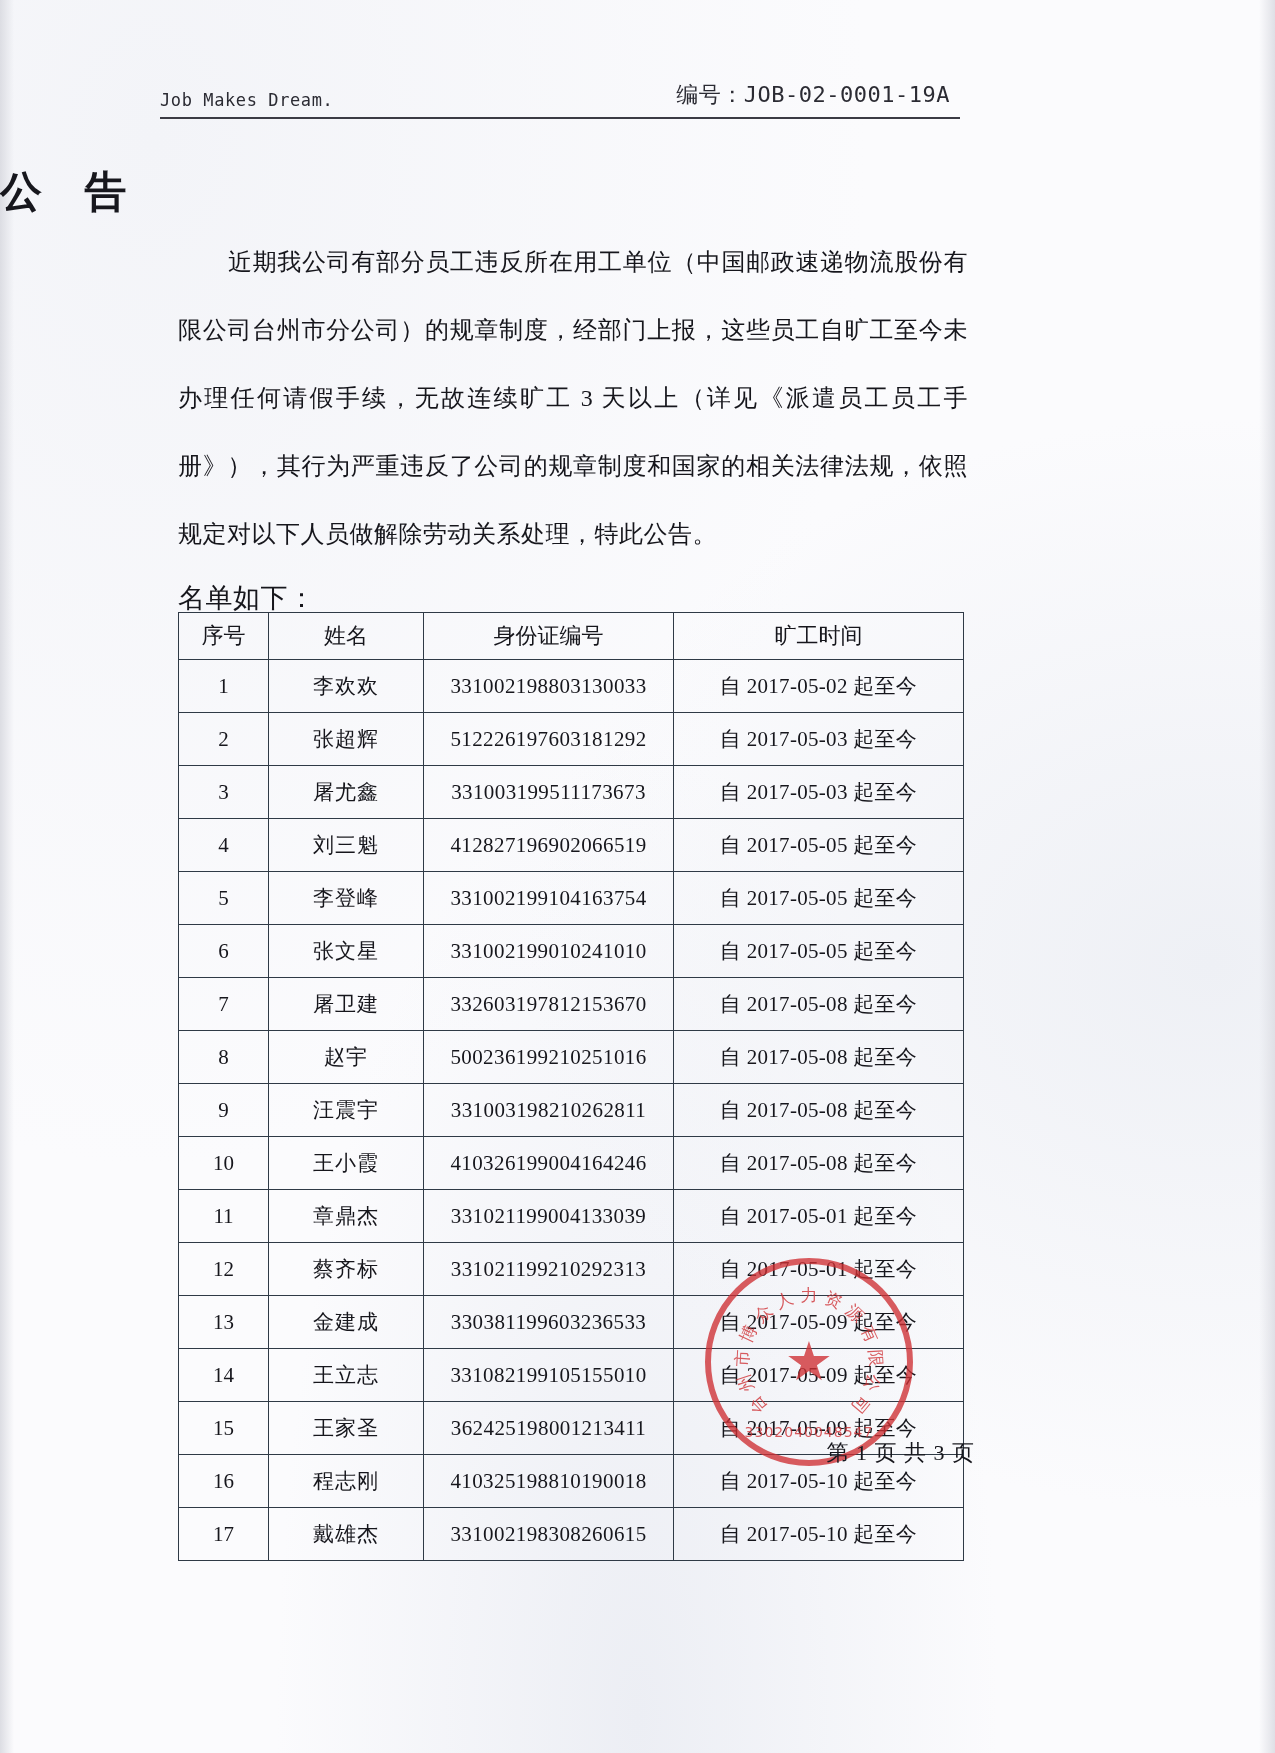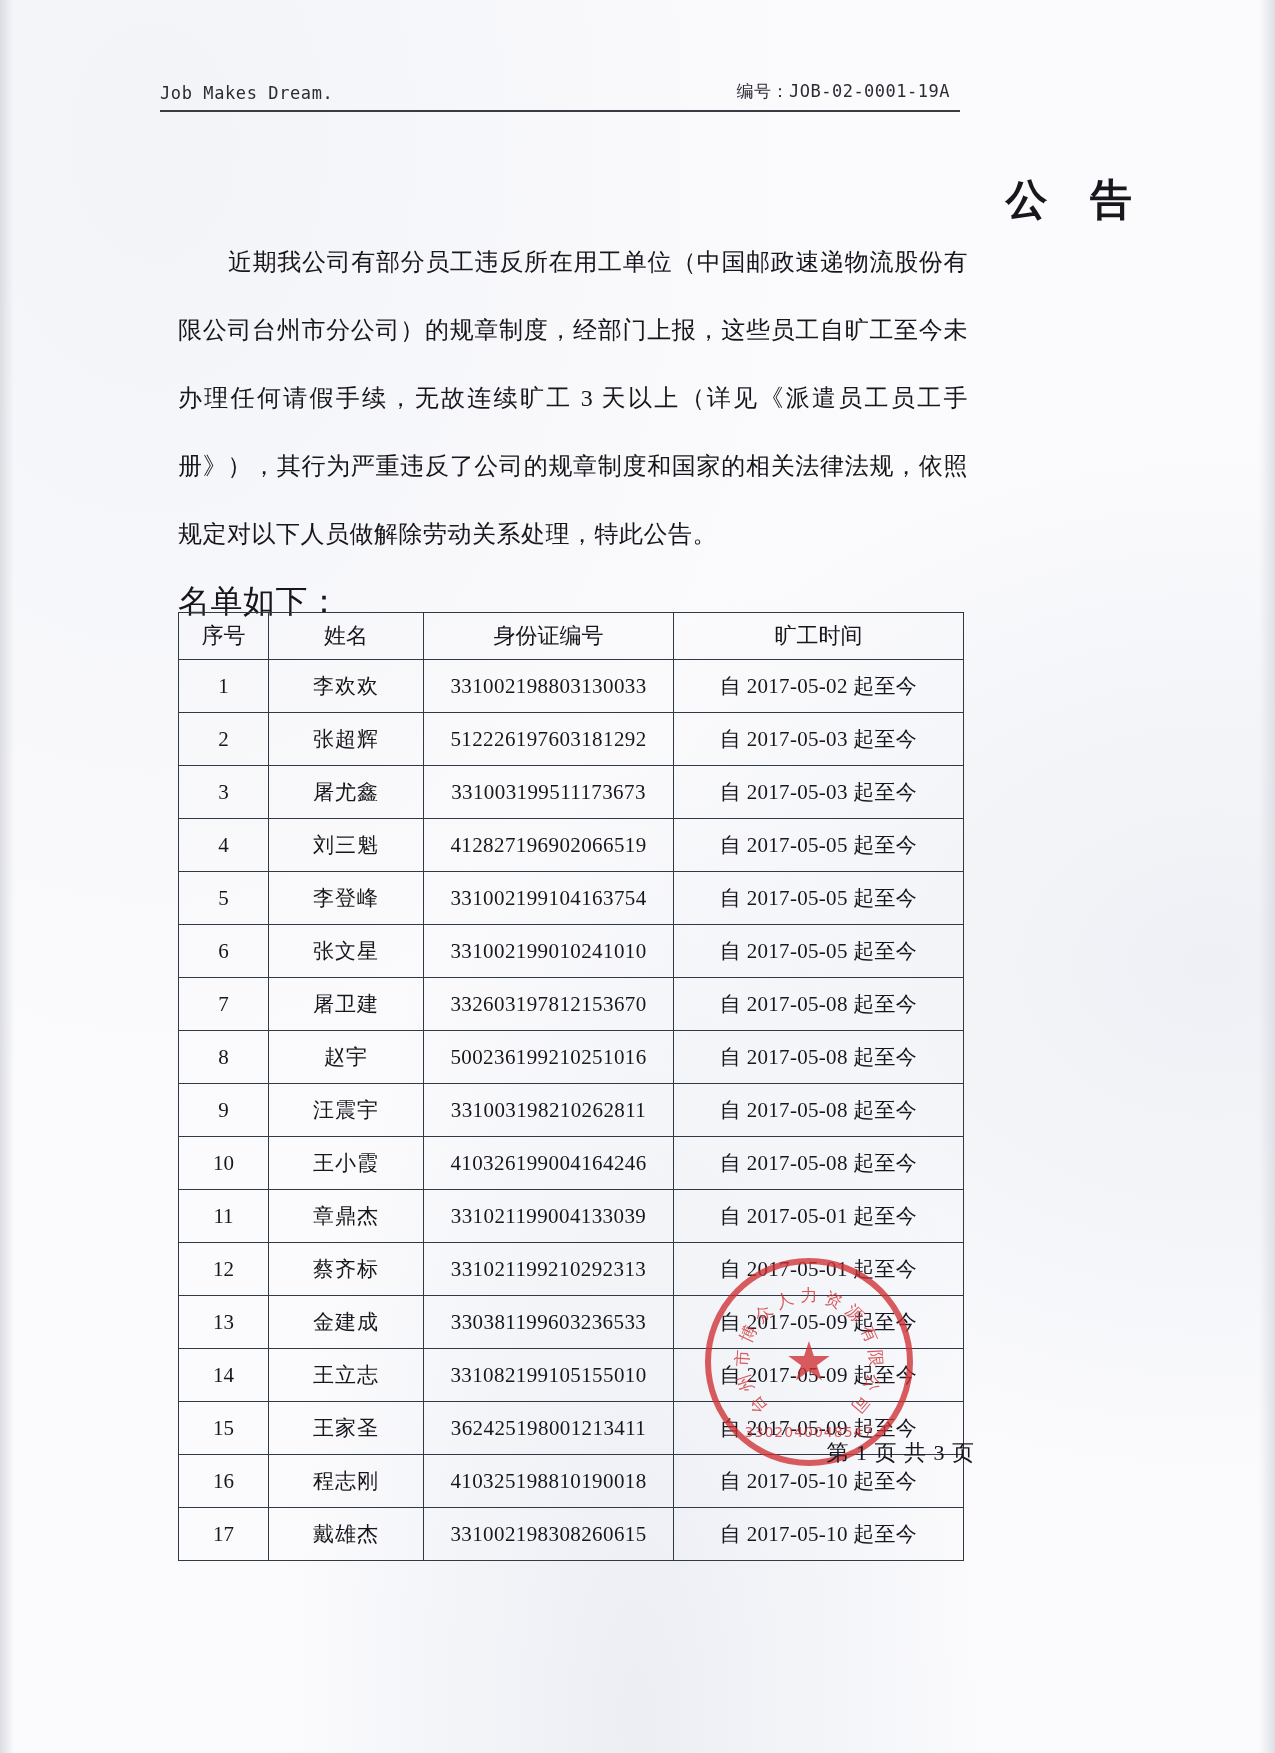--- a/index.html
+++ b/index.html
@@ -50,40 +50,40 @@
   }
   .logo-text {
     font-family: "DejaVu Sans Mono", monospace;
     font-size: 17px;
     letter-spacing: 0.6px;
     color: #2b2b33;
     padding-bottom: 3px;
   }
   .doc-no {
     font-family: "DejaVu Sans Mono", monospace;
-    font-size: 17px;
+    font-size: 22px;
     letter-spacing: 0.5px;
     color: #2b2b33;
     padding-bottom: 3px;
     padding-right: 10px;
   }
   .header-rule {
     margin-top: 4px;
     height: 2px;
     background: #3b3b44;
     width: 800px;
   }
 
   
   .title {
     position: absolute;
-    top: 172px;
+    top: 164px;
     left: 0;
     width: 1146px;
-    text-align: right;
+    text-align: left;
     font-size: 42px;
     font-weight: bold;
     letter-spacing: 14px;
     color: #17171d;
     font-family: "DejaVu Sans", sans-serif;
   }
 
   
   .body-block {
     position: absolute;
@@ -94,21 +94,21 @@
   .para {
     font-size: 24px;
     line-height: 68px;
     text-indent: 50px;
     text-align: justify;
     color: #16161c;
     letter-spacing: 0.5px;
   }
   .list-label {
     margin-top: 12px;
-    font-size: 32px;
+    font-size: 27px;
     color: #16161c;
     letter-spacing: 0.5px;
   }
 
   
   .table-wrap {
     position: absolute;
     top: 612px;
     left: 178px;
     width: 785px;

